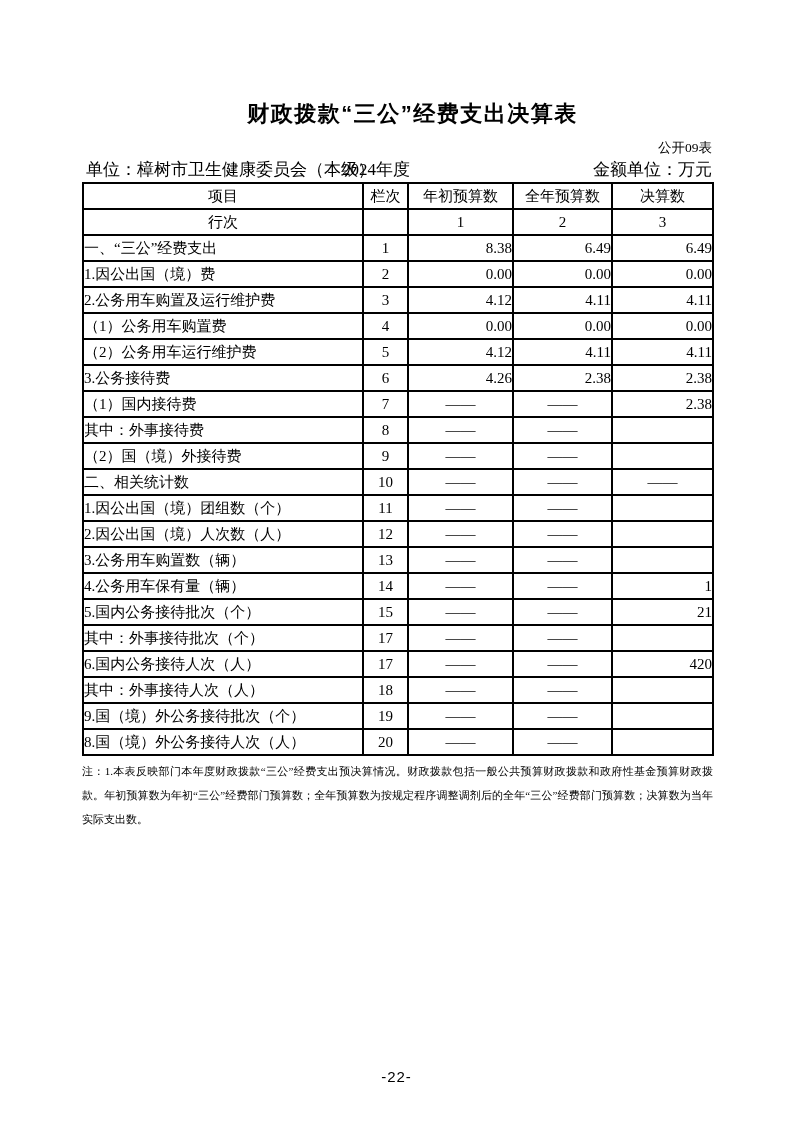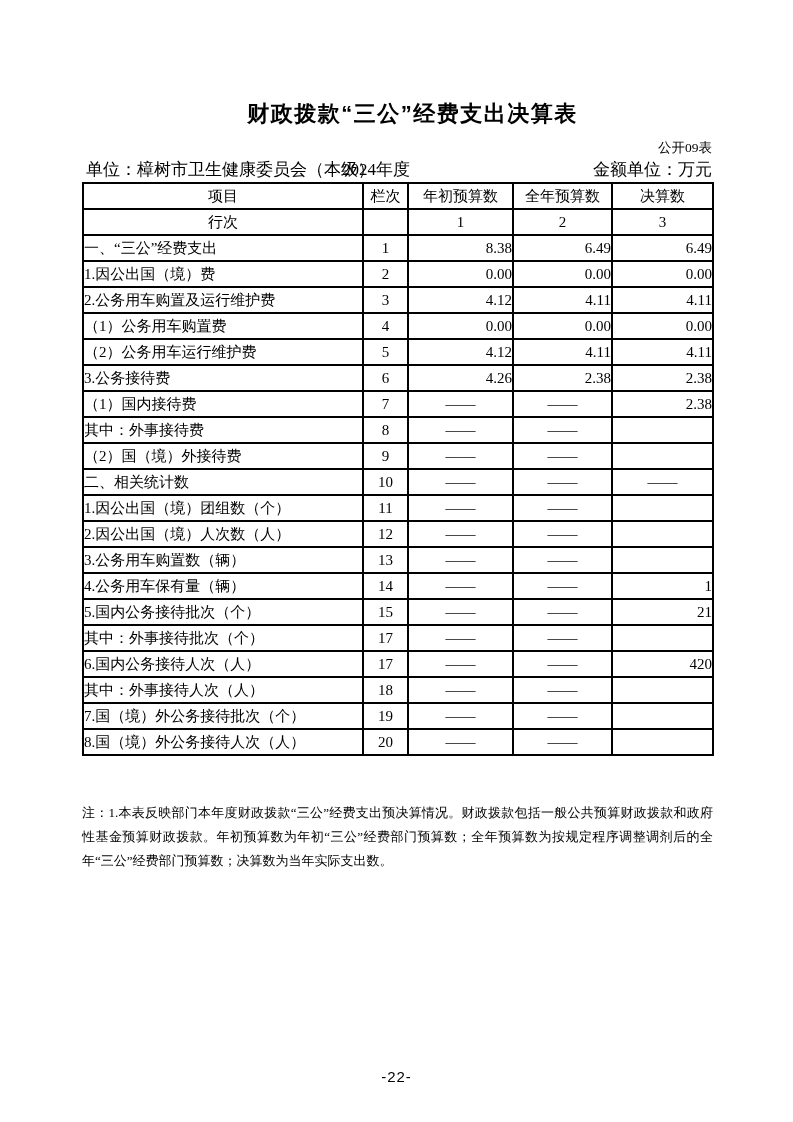--- a/index.html
+++ b/index.html
@@ -60,23 +60,23 @@
   td.dash{ text-align: center; }
   td.item{ text-align: left; }
   td.i0  { padding-left: 3px; }
   td.i1  { padding-left: 12px; }
   td.i2  { padding-left: 24px; }
   td.i2b { padding-left: 32px; }
   td.i3  { padding-left: 70px; border-radius: 6px; }
 
   .notes {
     position: absolute;
-    top: 801px; left: 82px;
+    top: 759px; left: 82px;
     width: 631px;
-    font-size: 13px;
+    font-size: 11px;
     line-height: 24px;
     text-align: justify;
   }
   .notes .note2 { text-indent: 29px; }
 
   .page-num {
     position: absolute;
     top: 1068px; left: 0;
     width: 793px;
     text-align: center;
@@ -244,21 +244,21 @@
         <td class="num">420</td>
       </tr>
       <tr>
         <td class="item i2b">其中：外事接待人次（人）</td>
         <td class="c">18</td>
         <td class="dash">——</td>
         <td class="dash">——</td>
         <td class="num"></td>
       </tr>
       <tr>
-        <td class="item i1">7.国（境）外公务接待批次（个）</td>
+        <td class="item i1">9.国（境）外公务接待批次（个）</td>
         <td class="c">19</td>
         <td class="dash">——</td>
         <td class="dash">——</td>
         <td class="num"></td>
       </tr>
       <tr>
         <td class="item i1">8.国（境）外公务接待人次（人）</td>
         <td class="c">20</td>
         <td class="dash">——</td>
         <td class="dash">——</td>

